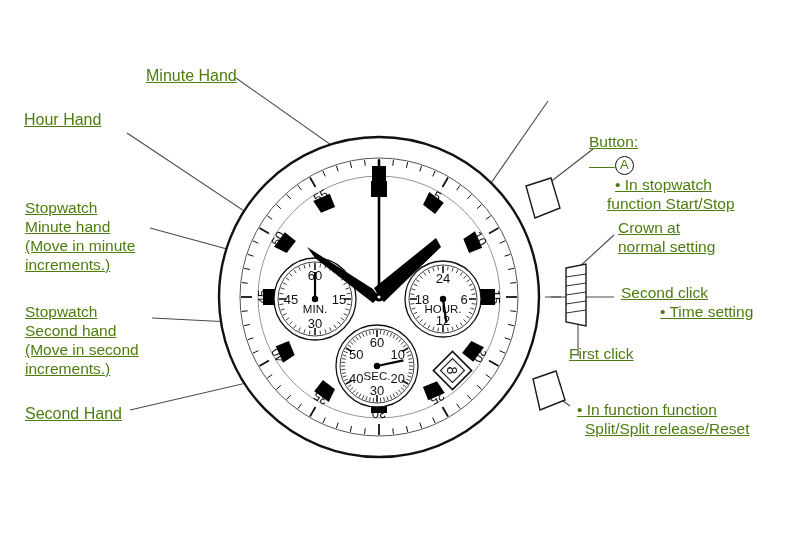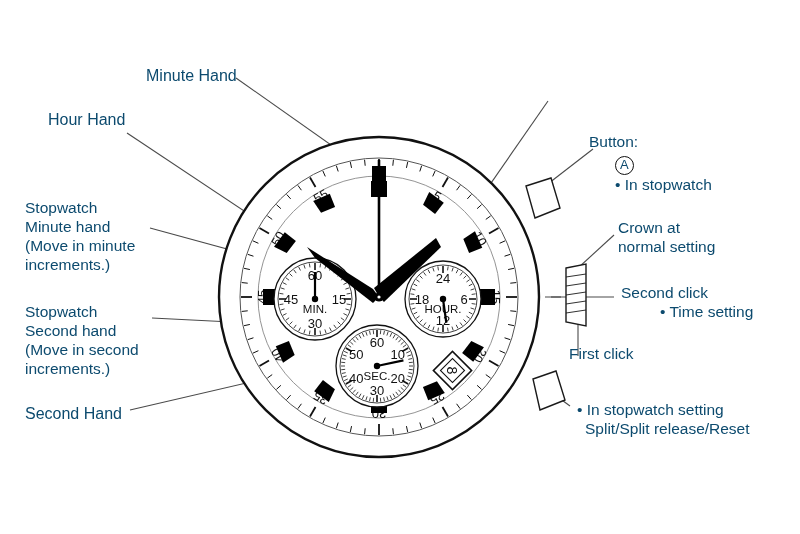--- a/index.html
+++ b/index.html
@@ -1,20 +1,20 @@
 <!DOCTYPE html>
 <html><head>
 <meta charset="utf-8">
 <style>
   html,body{margin:0;padding:0;background:#ffffff;}
   body{width:800px;height:534px;overflow:hidden;
        font-family:"Liberation Sans", sans-serif;color:#000;}
   #stage{position:relative;width:800px;height:534px;}
   #svgroot{position:absolute;left:0;top:0;width:800px;height:534px;}
-  .lbl{position:absolute;font-size:15.5px;line-height:19px;color:#0c4a6e;white-space:pre;}
+  .lbl{position:absolute;font-size:15.5px;line-height:19px;color:#4d7c0f;white-space:pre;text-decoration:underline;}
   .lbl.big{font-size:16px;line-height:20px;}
   .circA,.circB{display:inline-block;width:17px;height:17px;border:1.4px solid #111;
     border-radius:50%;text-align:center;line-height:15px;font-size:13px;vertical-align:-3px;}
 </style>
 </head>
 <body>
 
 <div id="stage">
 
   <svg id="svgroot" viewBox="0 0 800 534">
@@ -334,47 +334,48 @@
         <line x1="379" y1="297" x2="379" y2="160" stroke="#000" stroke-width="2.6"></line>
         <rect x="372" y="166" width="14" height="18" fill="#000"></rect>
         <circle cx="379" cy="297" r="4.6" fill="#000"></circle>
         <circle cx="379" cy="297" r="1.6" fill="#ffffff"></circle>
       </g>
     </g>
   </svg>
 
   <div class="lbl big" style="left:146px; top:66px;">Minute Hand</div>
 
-  <div class="lbl big" style="left:48px; top:110px;">Hour Hand</div>
+  <div class="lbl big" style="left:24px; top:110px;">Hour Hand</div>
 
 
   <div class="lbl" style="left:25px; top:198px;">Stopwatch
 Minute hand
 (Move in minute
 increments.)</div>
 
   <div class="lbl" style="left:25px; top:302px;">Stopwatch
 Second hand
 (Move in second
 increments.)</div>
 
   <div class="lbl big" style="left:25px; top:404px;">Second Hand</div>
 
   <div style="position:absolute; left:589px; top:132px;">
     <div class="lbl" style="position:static;"><span>Button:</span>
       <span class="circA">A</span></div>
     <div class="lbl" style="position:static; margin-left:26px;">• In stopwatch</div>
+    <div class="lbl" style="position:static; margin-left:18px;">function Start/Stop</div>
   </div>
 
   <div class="lbl" style="left:618px; top:218px;">Crown at
 normal setting</div>
 
   <div class="lbl" style="left:621px; top:283px;">Second click</div>
   <div class="lbl" style="left:660px; top:302px;">• Time setting</div>
 
   <div class="lbl" style="left:569px; top:344px;">First click</div>
 
   <div style="position:absolute; left:569px; top:400px;">
-    <div class="lbl" style="position:static; margin-left:8px;">• In stopwatch setting</div>
+    <div class="lbl" style="position:static; margin-left:8px;">• In function function</div>
     <div class="lbl" style="position:static; margin-left:16px;">Split/Split release/Reset</div>
   </div>
 
 </div>
 
 </body></html>

